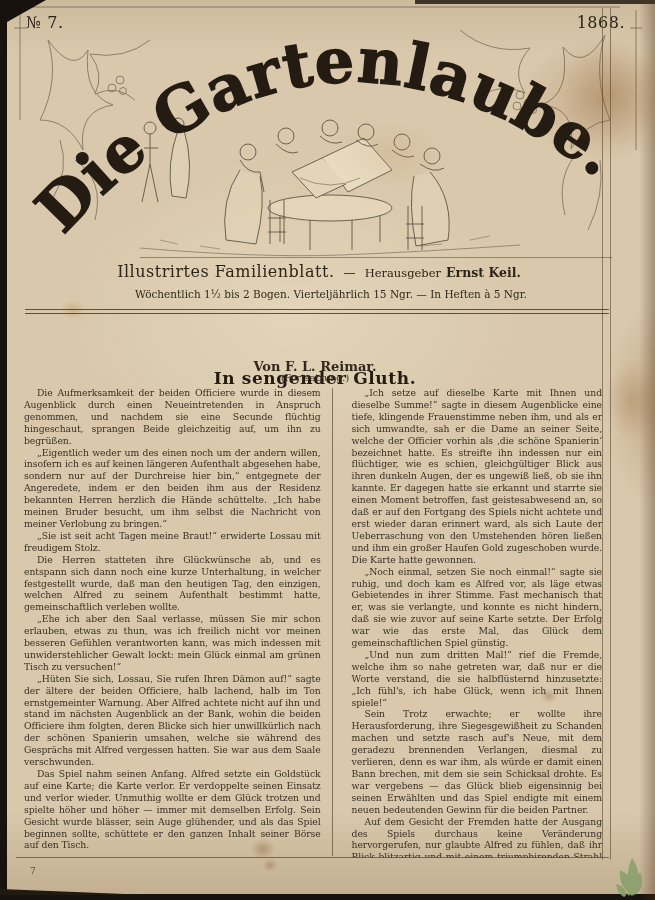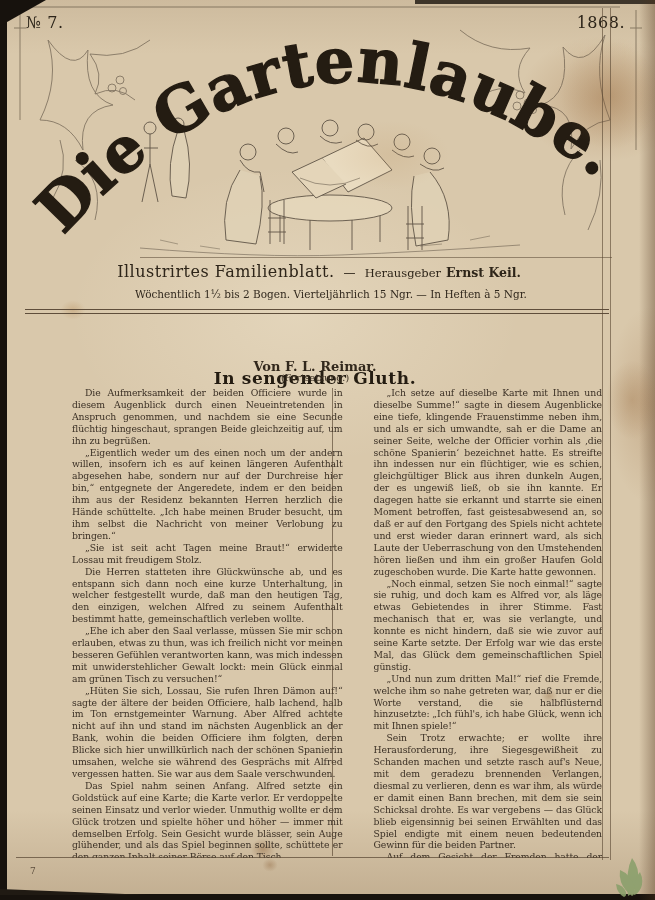--- a/index.html
+++ b/index.html
@@ -52,21 +52,21 @@
     font-size:17px;font-weight:bold;color:#241c11;letter-spacing:.6px;margin-top:32px;}
   .art-byline{position:absolute;left:0;top:359px;width:630px;text-align:center;
     font-size:13px;font-weight:bold;color:#32281c;}
   .art-cont{position:absolute;left:0;top:372px;width:630px;text-align:center;
     font-size:9.5px;color:#3a2f22;}
   
   .columns{position:absolute;left:24px;top:387px;width:578px;height:471px;display:flex;}
   .col{height:471px;overflow:hidden;text-align:justify;font-size:9.3px;line-height:11.9px;
     color:#3b3025;letter-spacing:-0.1px;}
   .col p{margin:0;text-indent:13px;}
-  .col-left{width:302px;padding-right:23px;margin-left:48px;}
+  .col-left{width:302px;padding-right:23px;}
   .col-right{width:255px;padding-left:8px;}
   .col-divider{position:absolute;left:332px;top:388px;height:468px;border-left:1px solid rgba(86,68,48,.65);}
   .frame-right{position:absolute;left:602px;top:8px;height:852px;width:7px;
     border-left:1px solid rgba(86,68,48,.6);border-right:1px solid rgba(86,68,48,.6);}
   .frame-bottom{position:absolute;left:16px;top:857px;width:593px;border-top:1px solid rgba(86,68,48,.7);}
   .page-sig{position:absolute;left:30px;top:866px;font-size:9px;color:#5c4d3c;}
   .leaf-stamp{position:absolute;left:610px;top:856px;}
 </style>
 </head>
 <body>

